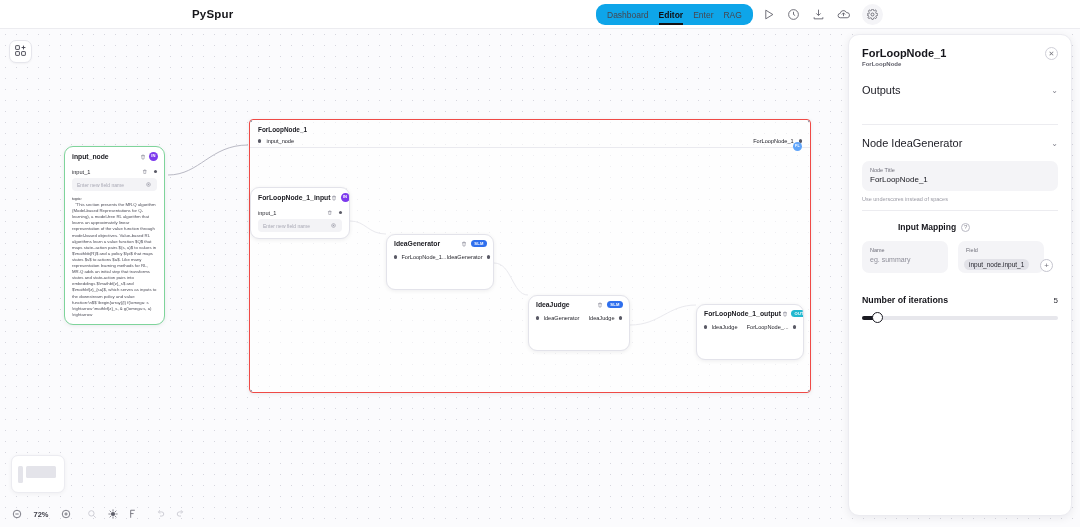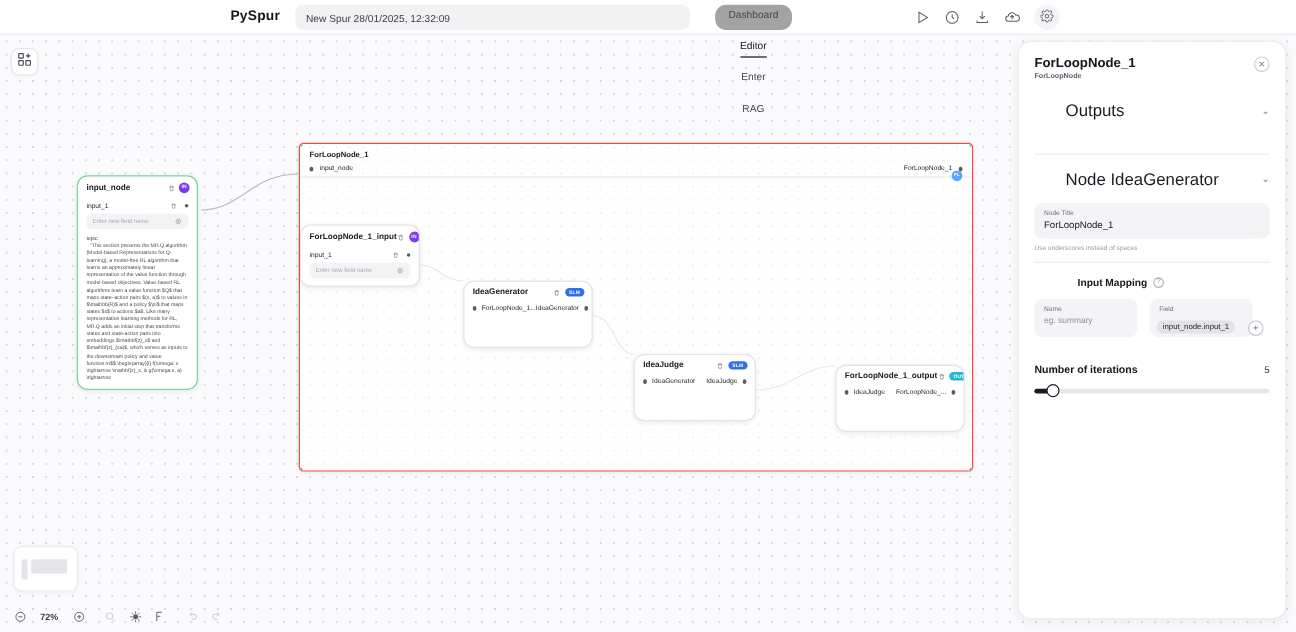--- a/index.html
+++ b/index.html
@@ -22,25 +22,25 @@
     font-size: 11.5px; font-weight: bold; color: #16161a; letter-spacing: .2px;
   }
   .spur-name {
     position: absolute; left: 246px; top: 4px; width: 329px; height: 21px;
     background: #f2f2f5; border-radius: 7px;
     display: flex; align-items: center; padding-left: 9px;
     font-size: 8.5px; color: #3d3d47;
   }
   .navgroup {
     position: absolute; left: 596px; top: 4px; height: 21px;
-    background: #a3a3a3; border-radius: 9px;
-    display: flex; align-items: center; gap: 10px; padding: 0 11px; flex-direction: column;
+    background: #0ea5e9; border-radius: 9px;
+    display: flex; align-items: center; gap: 10px; padding: 0 11px;
   }
   .navitem { font-size: 8.5px; color: #46464f; cursor: pointer; position: relative; padding: 3px 0; }
-  .navitem.active { color: #111114; font-weight: normal; }
+  .navitem.active { color: #111114; font-weight: bold; }
   .navitem.active::after {
     content: ""; position: absolute; left: 0; right: 0; bottom: -2px;
     height: 1.5px; background: #111114;
   }
   .iconrow {
     position: absolute; left: 760px; top: 4px; height: 21px;
     display: flex; align-items: center; gap: 9px;
   }
   .tbicon {
     width: 16px; height: 16px; display: flex; align-items: center; justify-content: center;
@@ -169,21 +169,21 @@
   .panel-sub { font-size: 6px; font-weight: bold; color: #5d5d68; margin-top: 2px; }
   .close-btn {
     width: 13px; height: 13px; border: 1px solid #cfcfd8; border-radius: 50%;
     display: flex; align-items: center; justify-content: center;
     font-size: 7px; color: #77777f; cursor: pointer; flex: none;
   }
   .section-row {
     display: flex; align-items: center; justify-content: space-between;
     margin-top: 17px; cursor: pointer;
   }
-  .section-title { font-size: 14px; color: #1c1c24; margin-left: 26px; }
+  .section-title { font-size: 11px; color: #1c1c24; }
   .chev { color: #84848f; font-size: 8px; }
   .divider { height: 1px; background: #ececf0; margin: 28px 0 0 0; }
   .field-box {
     margin-top: 12px; background: #f4f4f7; border-radius: 7px;
     padding: 6px 8px 7px 8px;
   }
   .field-label { font-size: 5.5px; color: #6f6f7a; }
   .field-value { font-size: 8px; color: #17171e; margin-top: 2px; }
   .hint { font-size: 5.5px; color: #9a9aa4; margin-top: 5px; }
   .divider2 { height: 1px; background: #ececf0; margin: 8px 0 0 0; }
@@ -229,23 +229,20 @@
   }
 </style>
 </head>
 <body>
 
 <div id="app">
 
   <div class="topbar">
     <div class="brand">PySpur</div>
 
-    <div class="spur-name">
-      <span>New Spur 28/01/2025, 12:32:09</span>
-    </div>
 
     <div class="navgroup">
       <div class="navitem">Dashboard</div>
       <div class="navitem active">Editor</div>
       <div class="navitem">Enter</div>
       <div class="navitem">RAG</div>
     </div>
 
     <div class="iconrow">
       <div class="tbicon">

